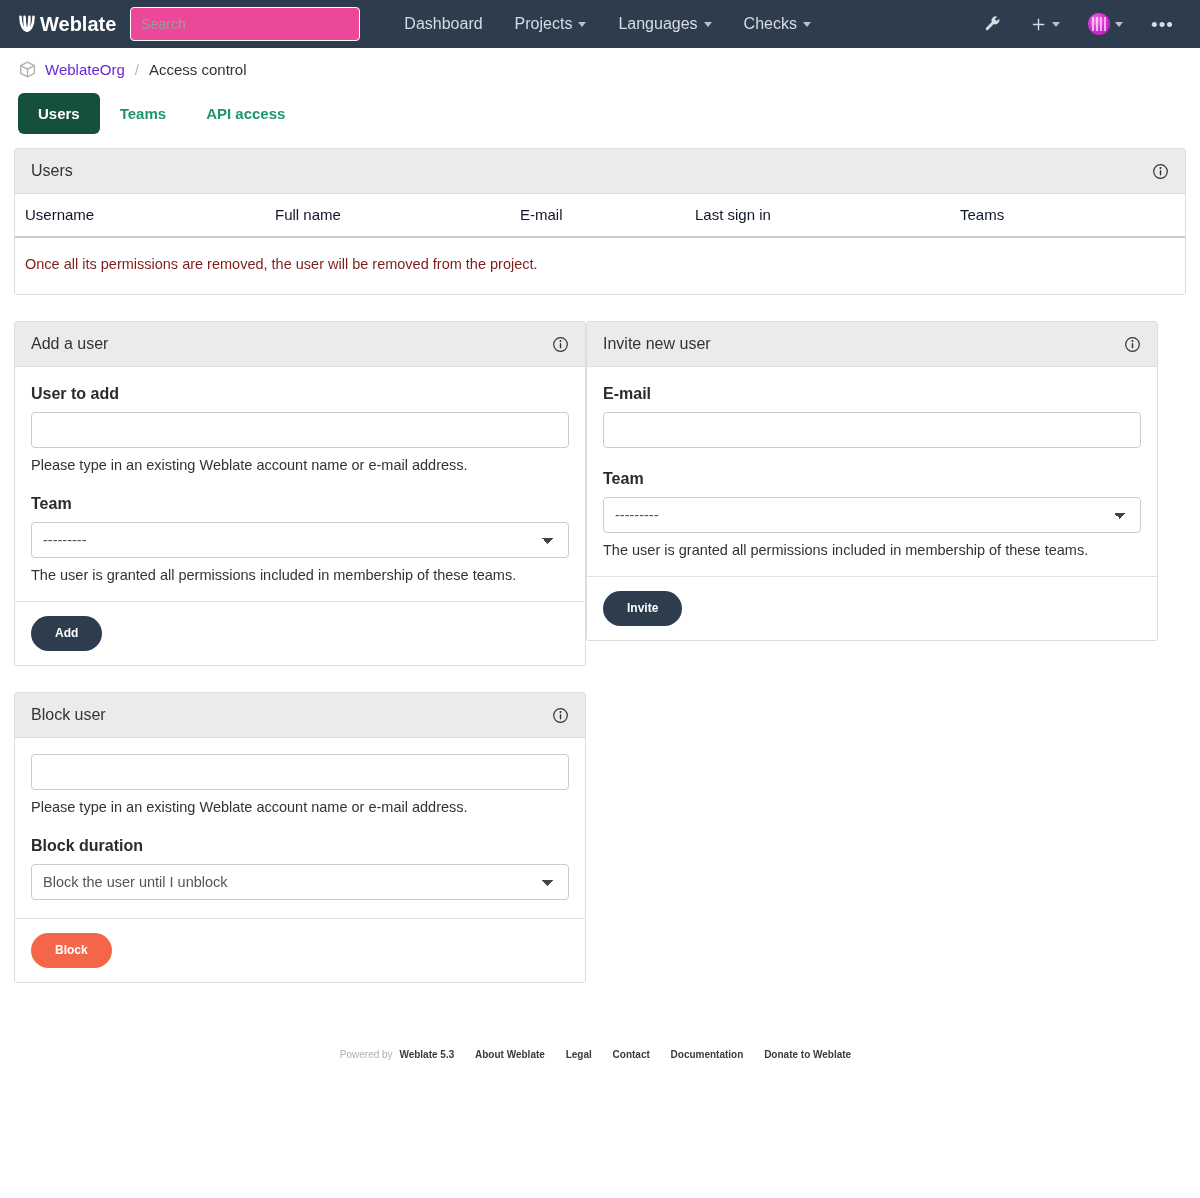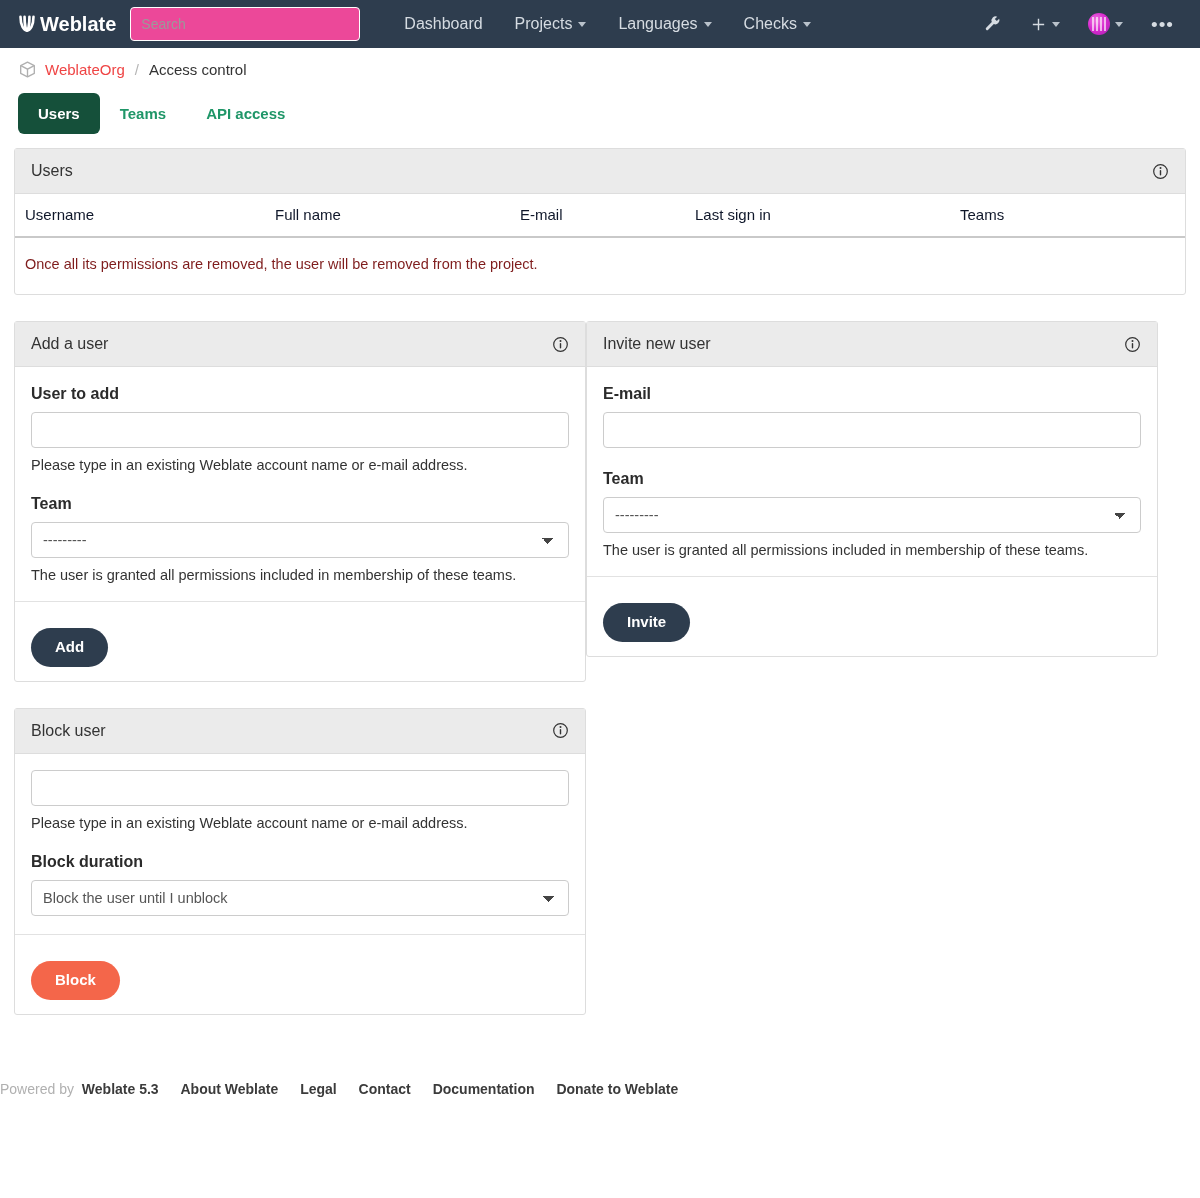--- a/index.html
+++ b/index.html
@@ -77,21 +77,21 @@
     opacity: .85;
   }
   .dots { color: #d6dce2; font-size: 19px; letter-spacing: 1px; line-height: 1; }
 
   
   .breadcrumb {
     display: flex; align-items: center; gap: 8px;
     padding: 12px 18px 8px 18px;
     font-size: 15px;
   }
-  .breadcrumb a { color: #ef4444; text-decoration: none; text-align: center; }
+  .breadcrumb a { color: #6d28d9; text-decoration: none; text-align: center; }
   .breadcrumb .sep { color: #b5b5b5; margin: 0 2px; }
   .breadcrumb .current { color: #333333; }
 
   
   .tabs {
     display: flex; align-items: center; gap: 0;
     padding: 6px 18px 0 18px;
     margin-bottom: 14px;
   }
   .tab {
@@ -176,31 +176,32 @@
   .help-text {
     font-size: 14.5px; color: #333333;
     margin: 9px 0 0 0;
   }
 
   
   .btn {
     display: inline-block;
     border: none; border-radius: 20px;
     padding: 10px 24px;
-    font-size: 15px; font-weight: 700;
+    font-size: 12px; font-weight: 700;
     font-family: "Liberation Sans", sans-serif;
-    color: #ffffff; cursor: pointer; line-height: 1.25; margin-top: 12px;
+    color: #ffffff; cursor: pointer; line-height: 1.25;
   }
   .btn-dark { background: #2e3d4e; }
   .btn-danger { background: #f4664a; }
 
   
   .footer {
+    text-align: center;
     padding: 40px 0 24px 0;
-    font-size: 14px;
+    font-size: 10px;
   }
   .footer .muted { color: #b0b0b0; }
   .footer a {
     color: #3b3b3b; text-decoration: none; font-weight: 700;
     margin: 0 9px;
   }
   .footer a:first-of-type { margin-left: 4px; }
 </style>
 </head>
 <body>

